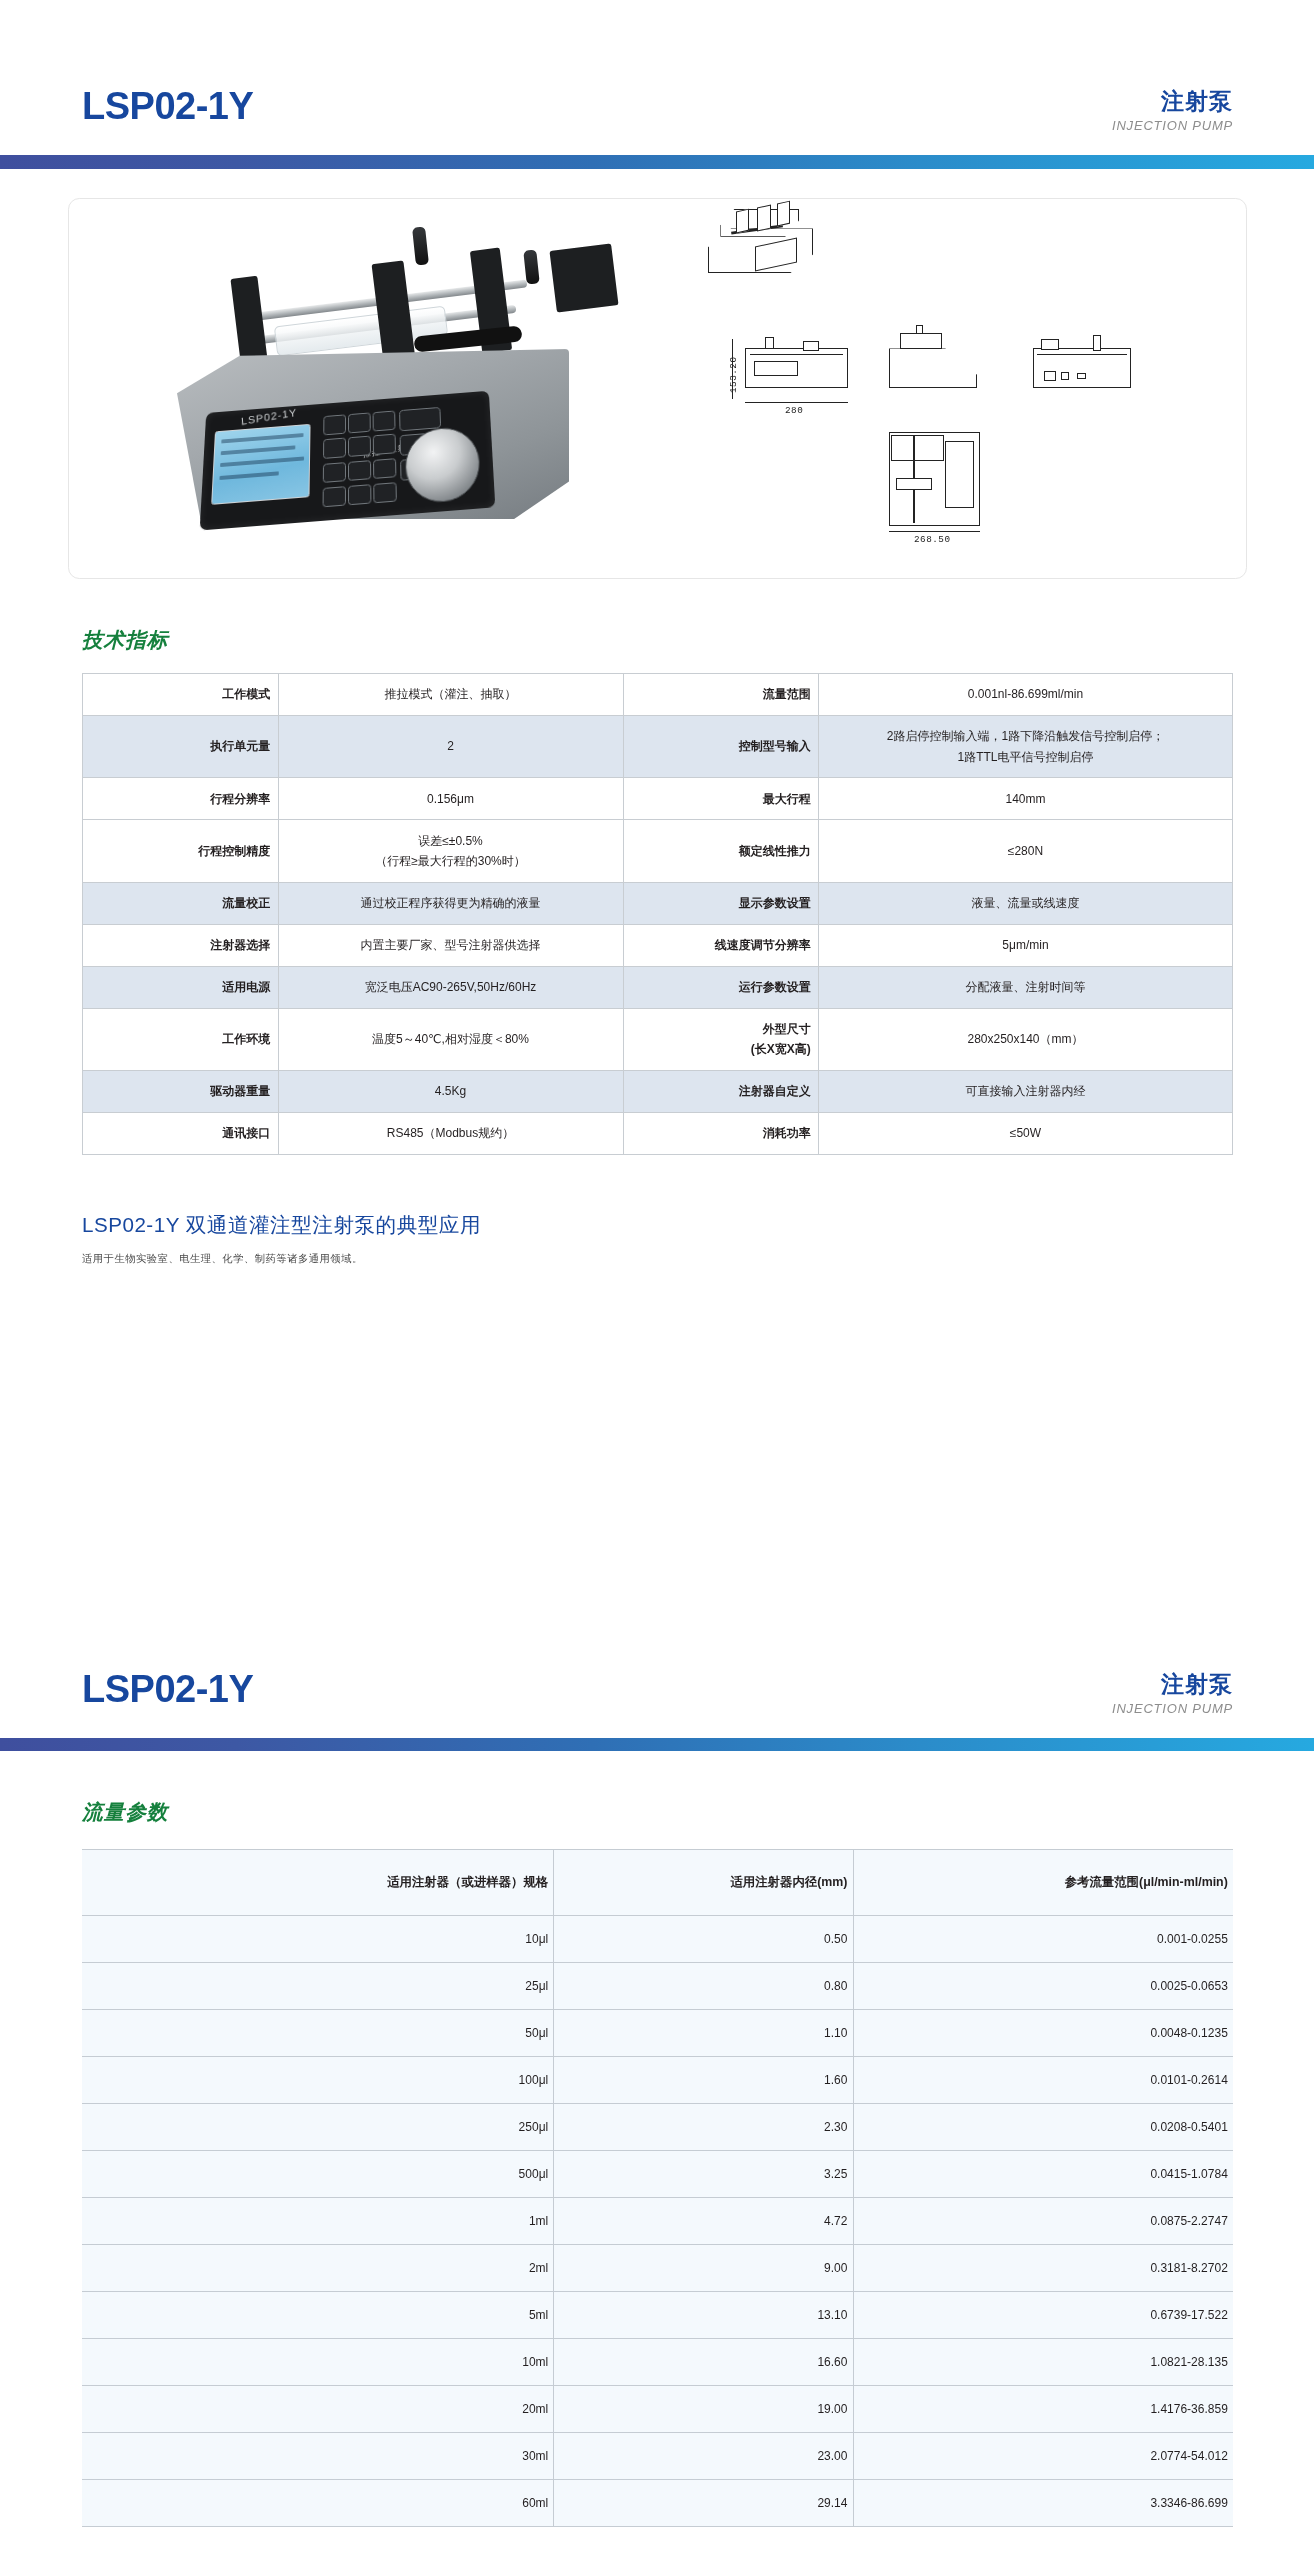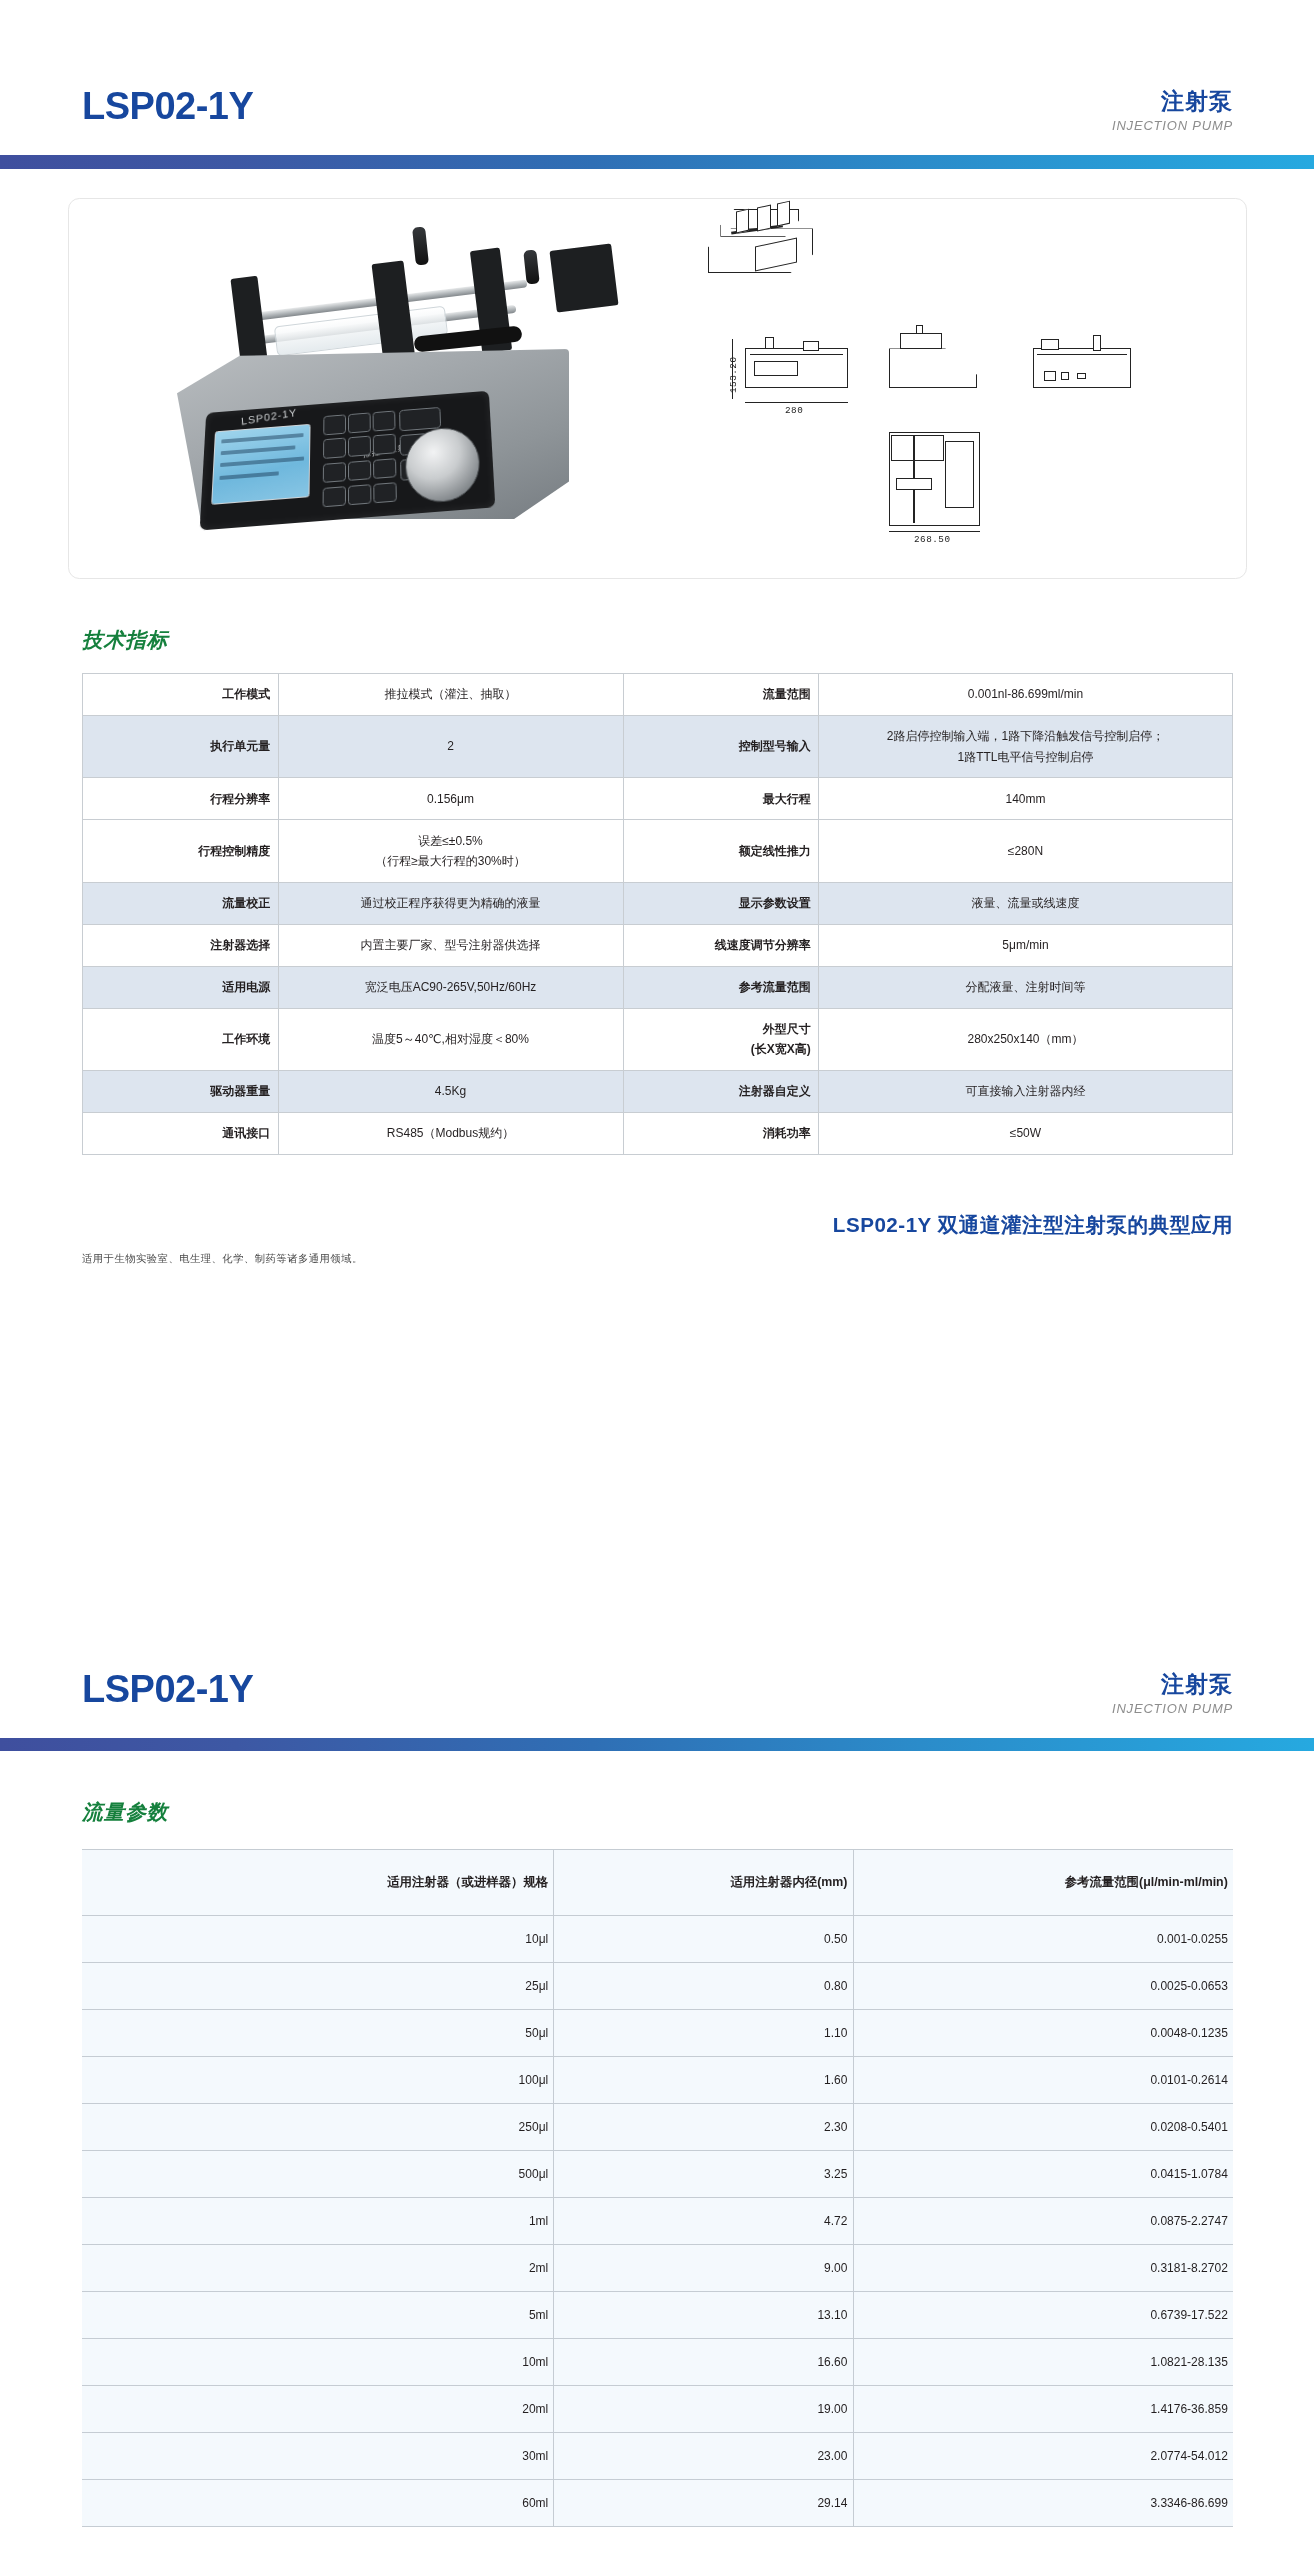--- a/index.html
+++ b/index.html
@@ -224,21 +224,21 @@
     letter-spacing:0.5px;
   }
   .dim-label.vert{transform:rotate(-90deg);transform-origin:left top;}
 
   
   .section{margin:0 82px;}
   .sec-title{
     font-size:20.6px;font-weight:bold;color:#15803d;letter-spacing:1px;font-style:italic;
   }
   .sec-title-lg{
-    font-size:20.6px;font-weight:bold;color:#17479e;letter-spacing:0.5px;text-align:right;
+    font-size:20.6px;font-weight:normal;color:#17479e;letter-spacing:0.5px;
   }
   .sec-sub{
     font-size:10.3px;color:#4b4b4b;letter-spacing:0.5px;margin-top:13.4px;
   }
 
   
   table{border-collapse:collapse;width:100%;table-layout:fixed;}
   .spec-table{margin-top:18.5px;border-top:1.5px solid #a9b2bb;border-bottom:1.5px solid #a9b2bb;}
   .spec-table td{
     border:0.5px solid #c8cdd2;
@@ -492,21 +492,21 @@
             </td>
           </tr>
           <tr class="alt">
             <td class="k">
               <span class="nowrapline">适用电源</span>
             </td>
             <td class="v">
               <span class="nowrapline">宽泛电压AC90-265V,50Hz/60Hz</span>
             </td>
             <td class="k">
-              <span class="nowrapline">参考流量范围</span>
+              <span class="nowrapline">运行参数设置</span>
             </td>
             <td class="v">
               <span class="nowrapline">分配液量、注射时间等</span>
             </td>
           </tr>
           <tr>
             <td class="k">
               <span class="nowrapline">工作环境</span>
             </td>
             <td class="v">

